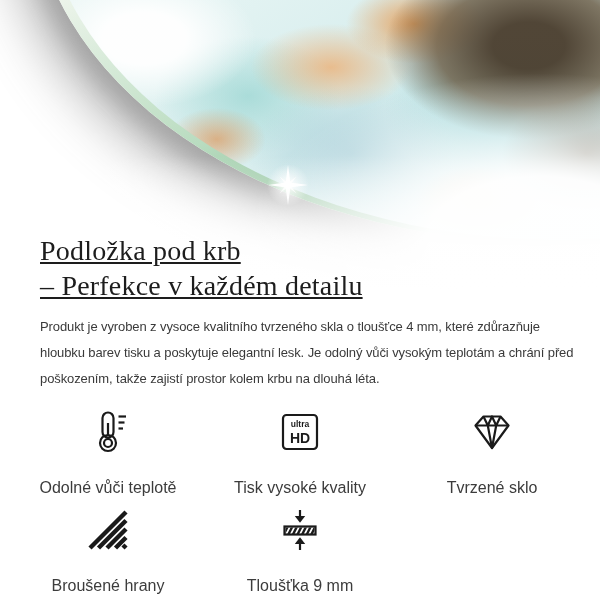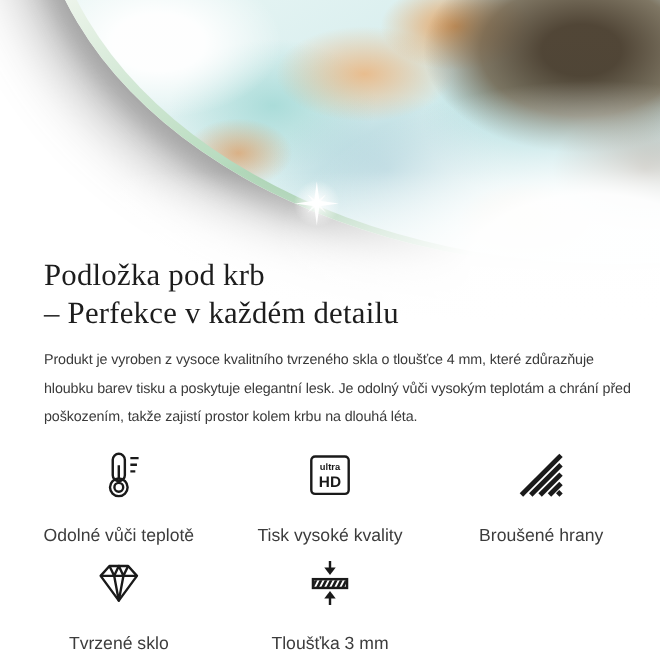--- a/index.html
+++ b/index.html
@@ -33,21 +33,21 @@
   .hero-fade{
     position:absolute;top:0;left:0;width:600px;height:300px;
     background:
       radial-gradient(430px 245px at 90% 80%, rgba(255,255,255,.97) 26%, rgba(255,255,255,0) 68%),
       linear-gradient(to bottom, rgba(255,255,255,0) 52%, rgba(255,255,255,.78) 81%, #ffffff 97%);
   }
 
   
   .content{position:relative;z-index:2;padding:233px 40px 0 40px;}
   .title{margin:0;font-family:"Liberation Serif",serif;font-weight:400;font-size:28px;line-height:35px;color:#1d1d1d;letter-spacing:.2px;}
-  .title .tline{display:block;}
+  .title .tline{display:block;text-decoration:underline;}
   .desc{margin:11px 0 12px;font-size:13px;line-height:26px;color:#3a3a3a;width:540px;letter-spacing:-.1px;}
 
   
   .features{display:grid;grid-template-columns:repeat(3,1fr);row-gap:12px;margin:17px -28px 0;}
   .feature{display:flex;flex-direction:column;align-items:center;justify-content:center;}
   .ficon{display:block;height:46px;}
   .ficon svg{width:46px;height:46px;display:block;}
   .flabel{margin-top:25px;font-size:16px;line-height:15px;color:#3c3c3c;}
   .ic{stroke:#1a1a1a;fill:none;stroke-width:2.2;}
 </style>
@@ -106,40 +106,40 @@
             <text x="23" y="33.5" text-anchor="middle" font-family="Liberation Sans, sans-serif" font-size="14" font-weight="700" fill="#1a1a1a">HD</text>
           </svg>
         </span>
         <div class="flabel">Tisk vysoké kvality</div>
       </div>
 
 
       <div class="feature">
         <span class="ficon">
           <svg viewBox="0 0 46 46">
+            <path class="ic" stroke-width="1.9" stroke-linejoin="round" d="M14.5 7.5 H31.5 L39.5 16.5 L23 39 L6.5 16.5 Z"></path>
+            <path class="ic" stroke-width="1.9" stroke-linejoin="round" d="M6.5 16.5 H39.5 M14.5 7.5 L18.8 16.5 L23 7.5 L27.2 16.5 L31.5 7.5 M18.8 16.5 L23 39 L27.2 16.5"></path>
+          </svg>
+        </span>
+        <div class="flabel">Tvrzené sklo</div>
+      </div>
+
+      <div class="feature">
+        <span class="ficon">
+          <svg viewBox="0 0 46 46">
             <g stroke="#1a1a1a" stroke-width="4.4">
               <line x1="5" y1="41" x2="41" y2="5"></line>
               <line x1="13.5" y1="41" x2="41" y2="13.5"></line>
               <line x1="22" y1="41" x2="41" y2="22"></line>
               <line x1="30.5" y1="41" x2="41" y2="30.5"></line>
               <line x1="38" y1="41" x2="41" y2="38"></line>
             </g>
           </svg>
         </span>
         <div class="flabel">Broušené hrany</div>
-      </div>
-
-      <div class="feature">
-        <span class="ficon">
-          <svg viewBox="0 0 46 46">
-            <path class="ic" stroke-width="1.9" stroke-linejoin="round" d="M14.5 7.5 H31.5 L39.5 16.5 L23 39 L6.5 16.5 Z"></path>
-            <path class="ic" stroke-width="1.9" stroke-linejoin="round" d="M6.5 16.5 H39.5 M14.5 7.5 L18.8 16.5 L23 7.5 L27.2 16.5 L31.5 7.5 M18.8 16.5 L23 39 L27.2 16.5"></path>
-          </svg>
-        </span>
-        <div class="flabel">Tvrzené sklo</div>
       </div>
 
       <div class="feature">
         <span class="ficon">
           <svg viewBox="0 0 46 46">
             <defs>
                 <clipPath id="barclip">
                   <rect x="8.5" y="20.5" width="29" height="6.5"></rect>
                 </clipPath>
               </defs>
@@ -153,18 +153,18 @@
                 <line x1="29" y1="29" x2="35" y2="17"></line>
               <line x1="33.6" y1="29" x2="39.6" y2="17"></line>
                 <line x1="38.2" y1="29" x2="44.2" y2="17"></line>
             </g>
             <line class="ic" x1="23" y1="3" x2="23" y2="9.5" stroke-width="2.6"></line>
             <polygon points="17.8,9 28.2,9 23,15.8" fill="#1a1a1a"></polygon>
             <line class="ic" x1="23" y1="43" x2="23" y2="36.5" stroke-width="2.6"></line>
             <polygon points="17.8,37 28.2,37 23,30.2" fill="#1a1a1a"></polygon>
           </svg>
         </span>
-        <div class="flabel">Tloušťka 3 mm</div>
+        <div class="flabel">Tloušťka 9 mm</div>
       </div>
 
     </div>
   </div>
 </div>
 
 </body></html>

